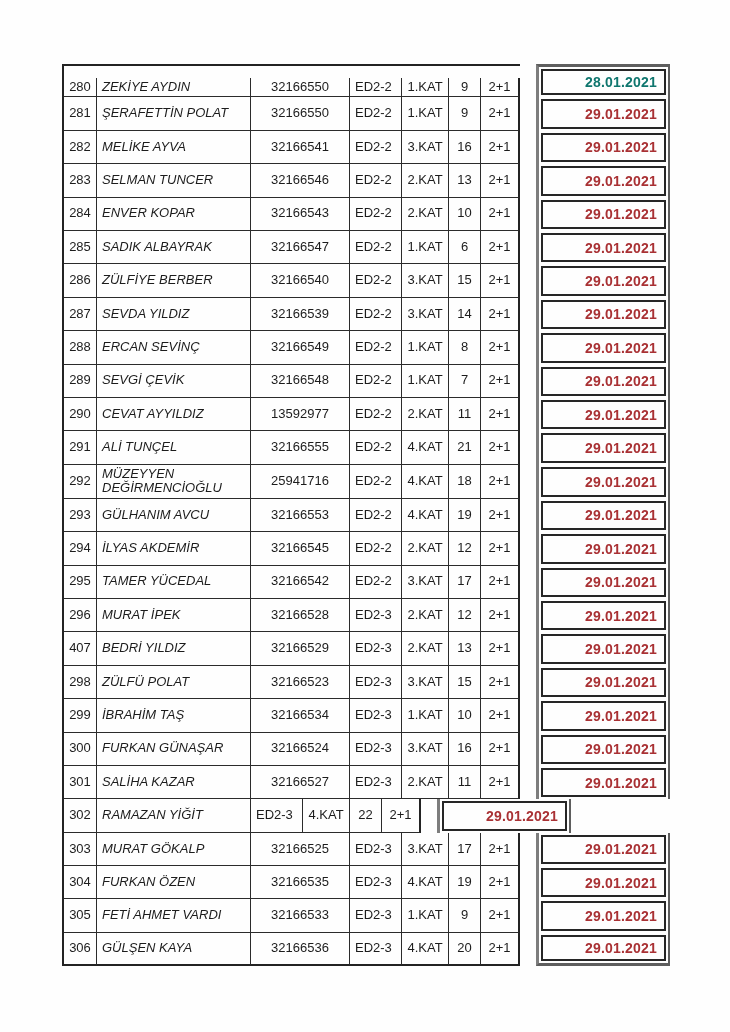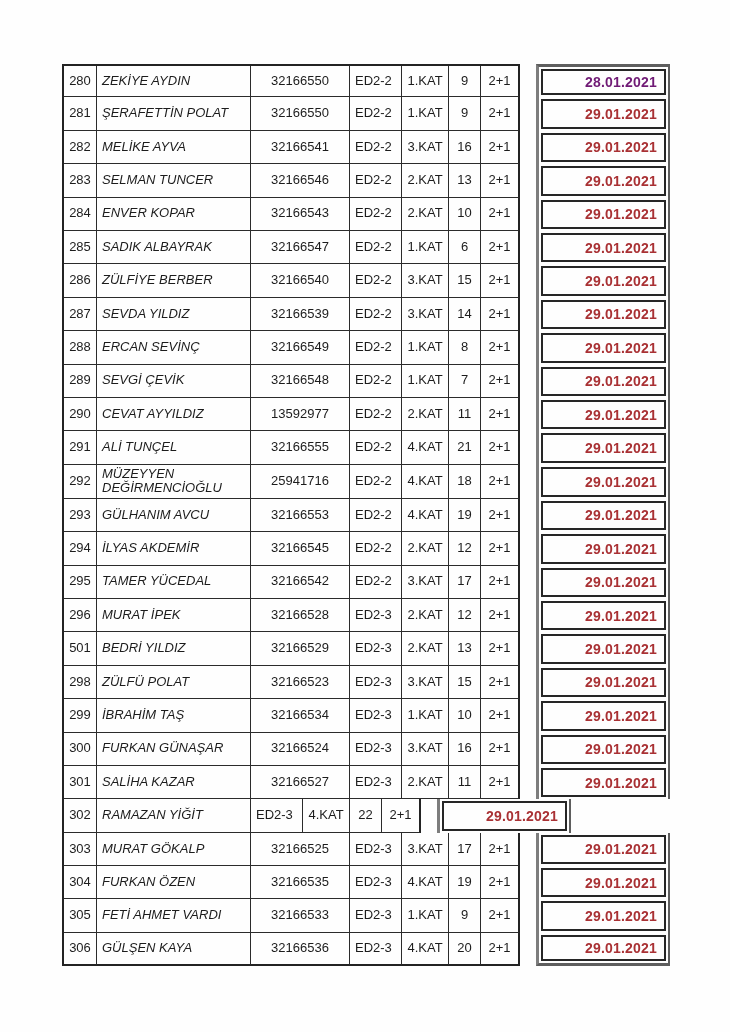--- a/index.html
+++ b/index.html
@@ -27,20 +27,21 @@
     min-height: 33.4px;
     box-sizing: border-box;
   }
   .main {
     display: flex;
     border-left: 2px solid #232323;
     box-sizing: border-box;
   }
   .row:first-child .main {
     border-top: 2px solid #232323;
+    align-items: flex-end;
   }
   .c {
     box-sizing: border-box;
     border-right: 1px solid #2b2b2b;
     border-bottom: 1px solid #2b2b2b;
     display: flex;
     align-items: center;
     justify-content: center;
     font-size: 13px;
     line-height: 1.12;
@@ -99,21 +100,21 @@
           <div class="c name">ZEKİYE AYDIN</div>
           <div class="c tc">32166550</div>
           <div class="c block">ED2-2</div>
           <div class="c floor">1.KAT</div>
           <div class="c flat">9</div>
           <div class="c type">2+1</div>
         </div>
         <div class="spacer"></div>
         <div class="dcell">
           <div class="dbox">
-            <span class="dtext" style="color: #701a75;">28.01.2021</span>
+            <span class="dtext" style="color: #0f766e;">28.01.2021</span>
           </div>
         </div>
       </div>
 
       <div class="row">
         <div class="main">
           <div class="c no">281</div>
           <div class="c name">ŞERAFETTİN POLAT</div>
           <div class="c tc">32166550</div>
           <div class="c block">ED2-2</div>
@@ -394,21 +395,21 @@
         <div class="spacer"></div>
         <div class="dcell">
           <div class="dbox">
             <span class="dtext" style="color: rgb(169, 49, 52);">29.01.2021</span>
           </div>
         </div>
       </div>
 
       <div class="row">
         <div class="main">
-          <div class="c no">501</div>
+          <div class="c no">407</div>
           <div class="c name">BEDRİ YILDIZ</div>
           <div class="c tc">32166529</div>
           <div class="c block">ED2-3</div>
           <div class="c floor">2.KAT</div>
           <div class="c flat">13</div>
           <div class="c type">2+1</div>
         </div>
         <div class="spacer"></div>
         <div class="dcell">
           <div class="dbox">

